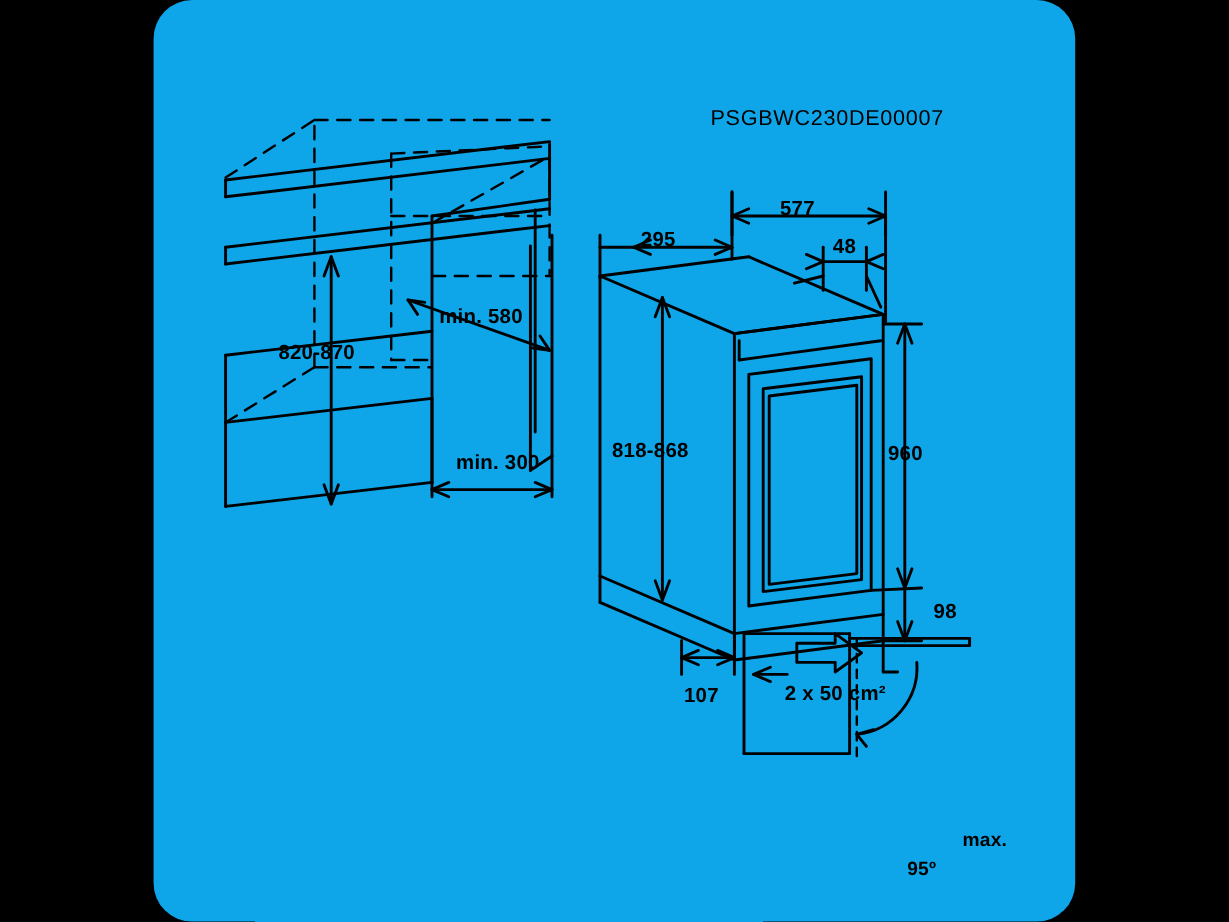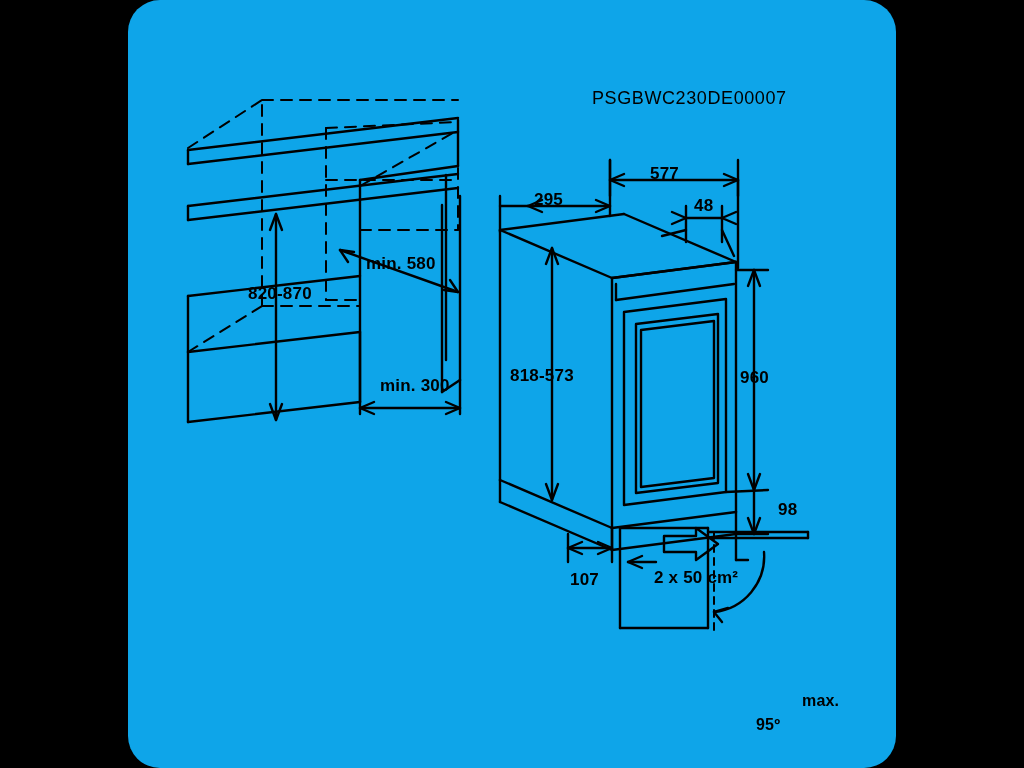--- a/index.html
+++ b/index.html
@@ -199,27 +199,27 @@
         <g stroke-dasharray="7 6" stroke-width="2">
           <path d="M586 532 L586 634"></path>
         </g>
         <path d="M586 612 A 56 56 0 0 0 636 552"></path>
         <path d="M586 612 L600 608 M586 612 L594 622"></path>
       </g>
     </svg>
 
     <div class="lbl code" style="left:464px; top:88px;">PSGBWC230DE00007</div>
 
-    <div class="lbl" style="left:104px; top:284px;margin-left:16px;">820-870</div>
+    <div class="lbl" style="left:104px; top:284px;">820-870</div>
 
     <div class="lbl" style="left:238px; top:244px;margin-top:10px;">min. 580</div>
 
     <div class="lbl" style="left:252px; top:376px;text-align:right;">min. 300</div>
 
-    <div class="lbl" style="left:382px; top:366px;">818-573</div>
+    <div class="lbl" style="left:382px; top:366px;">818-868</div>
 
     <div class="lbl" style="left:522px; top:164px;">577</div>
 
     <div class="lbl" style="left:406px; top:190px;">295</div>
 
     <div class="lbl" style="left:566px; top:196px;">48</div>
 
     <div class="lbl" style="left:612px; top:368px;">960</div>
 
     <div class="lbl" style="left:628px; top:500px;margin-left:22px;">98</div>

